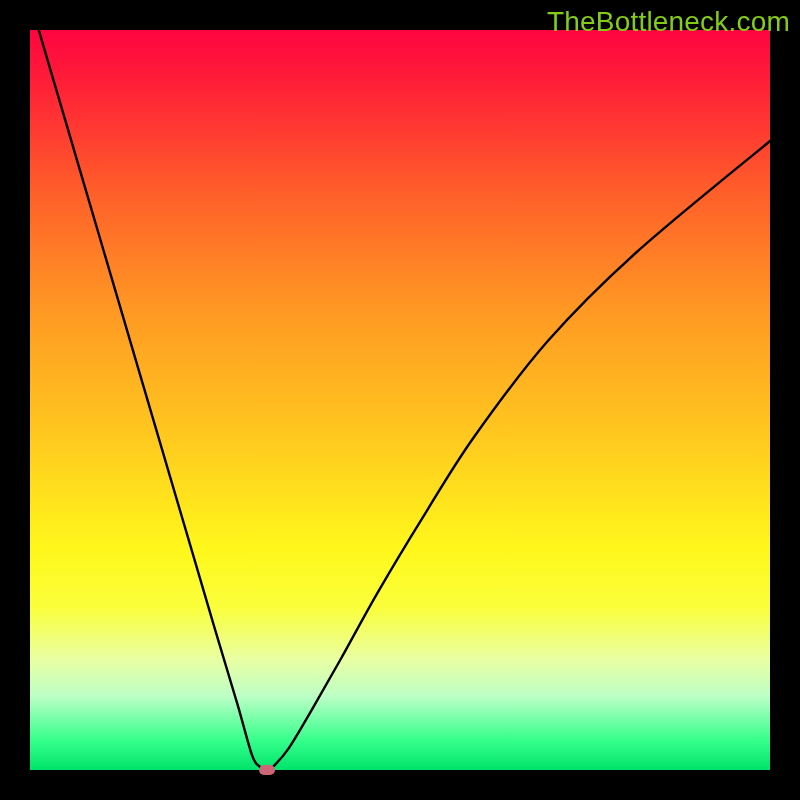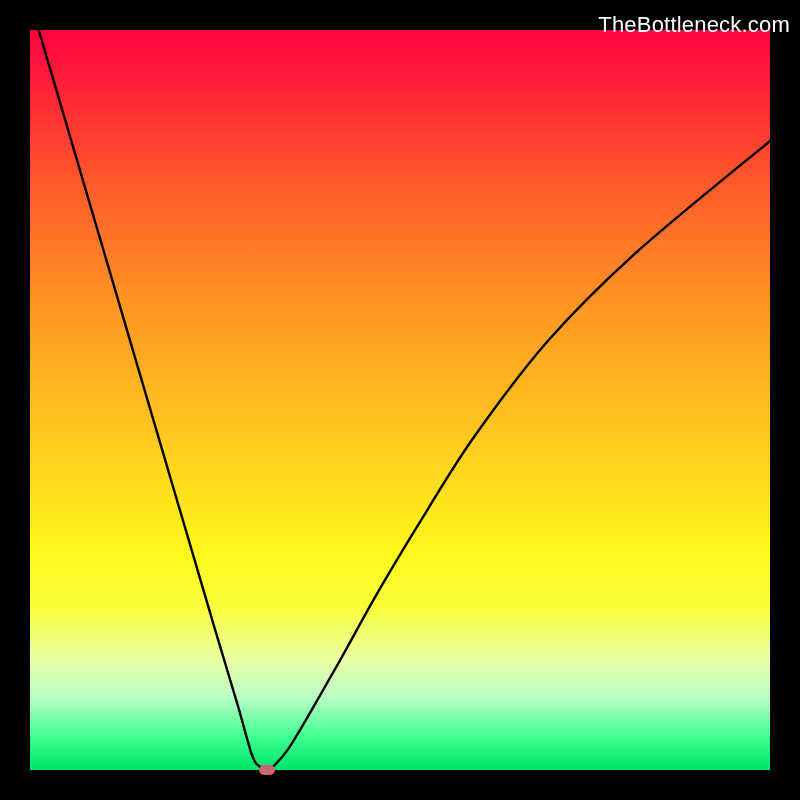--- a/index.html
+++ b/index.html
@@ -49,24 +49,24 @@
   .marker {
     position: absolute;
     width: 16px;
     height: 10px;
     background: #cc6677;
     border-radius: 5px;
     transform: translate(-50%, -50%);
   }
   .watermark {
     position: absolute;
-    top: 12px;
+    top: 6px;
     right: 10px;
-    color: #ffffff;
-    font-size: 22px;
+    color: #84cc16;
+    font-size: 28px;
     font-weight: 500;
     letter-spacing: 0.2px;
   }
 </style>
 </head>
 <body>
 
 <div class="frame">
   <div class="plot-area">
     <svg class="curve" viewBox="0 0 740 740" preserveAspectRatio="none">

